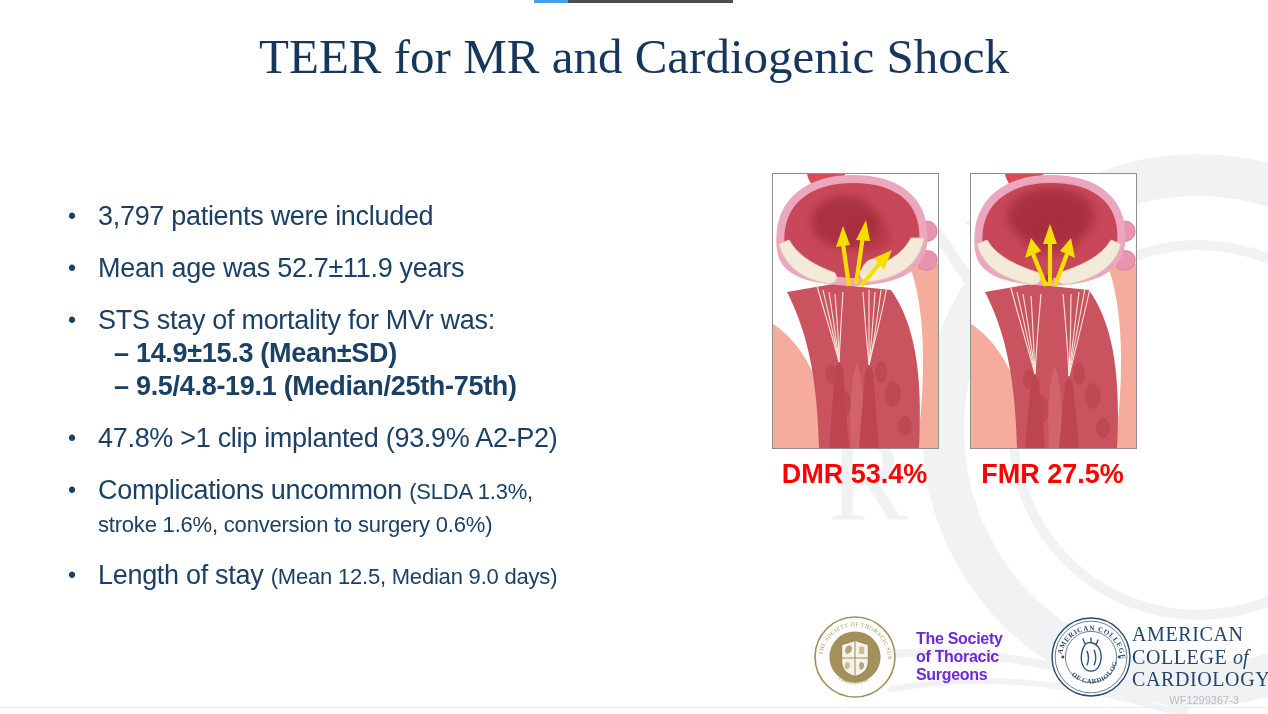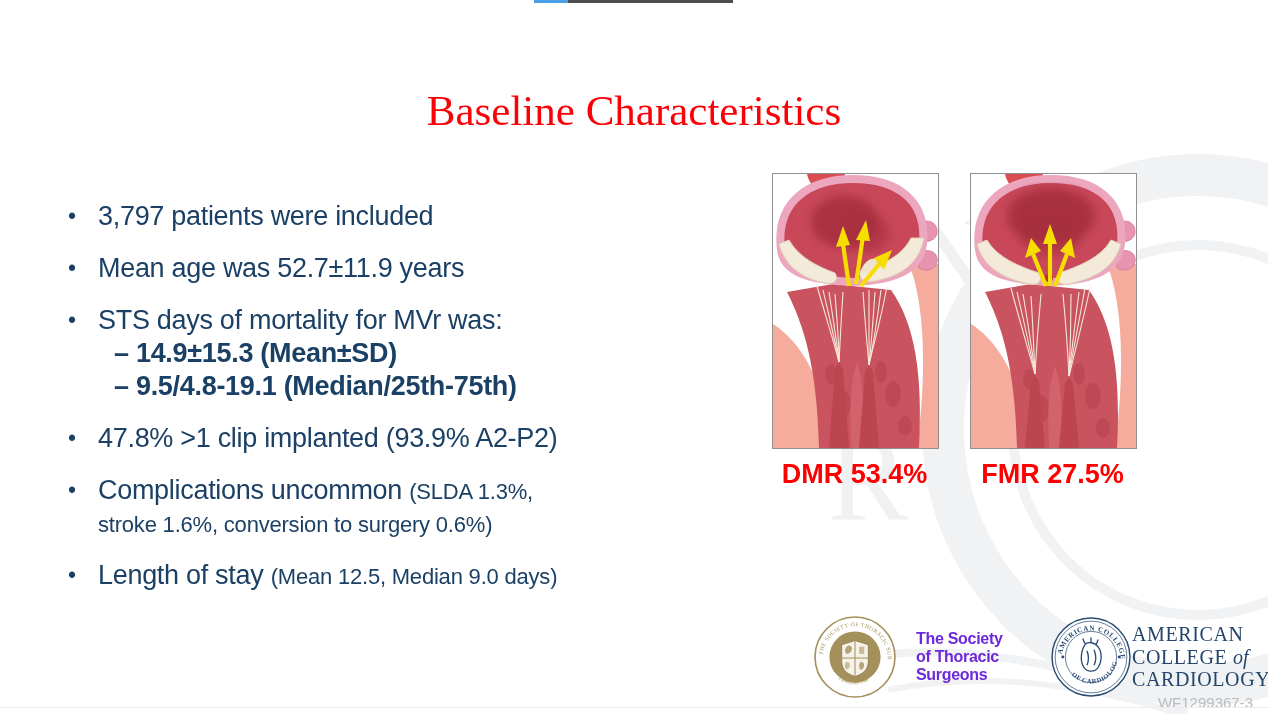--- a/index.html
+++ b/index.html
@@ -49,21 +49,21 @@
   .registry sup{font-size:11px;vertical-align:top;position:relative;top:2px;}
 
   .logos{position:absolute;left:814px;top:616px;display:flex;align-items:center;}
   .seal{width:82px;height:82px;flex:0 0 82px;}
   .sts-name{margin-left:20px;width:112px;color:#6d28d9;font-weight:bold;
     font-size:16px;line-height:1.13;letter-spacing:-0.3px;}
   .acc-seal{margin-left:22px;}
   .acc-name{font-family:"Liberation Serif",serif;color:#24456B;
     font-size:20px;line-height:1.14;letter-spacing:0.6px;}
   .acc-name .of{font-style:italic;text-transform:none;letter-spacing:0;}
-  .slide-code{position:absolute;right:15px;top:694px;color:#B9BBBD;font-size:15px;}
+  .slide-code{position:absolute;right:29px;top:694px;color:#B9BBBD;font-size:11px;}
   .bottom-rule{position:absolute;left:0;top:707px;width:1268px;height:1px;background:#ECEDEF;}
 </style>
 </head>
 <body>
 
 <div class="slide">
 
   <svg class="watermark" viewBox="0 0 500 614" aria-hidden="true">
     <g fill="none" stroke="#F1F2F4">
       <circle cx="430" cy="330" r="255" stroke-width="42"></circle>
@@ -76,36 +76,36 @@
       <text x="290" y="160">C</text>
       <text x="60" y="420">R</text>
     </g>
   </svg>
 
   <div class="progress">
     <div class="p-done"></div>
     <div class="p-rest"></div>
   </div>
 
-  <div class="subtitle">Baseline Characteristics</div>
+  <div class="title">TEER for MR and Cardiogenic Shock</div>
 
   <div class="bullets">
     <ul>
       <li>
         <span class="marker">•</span>
         <div class="btext">3,797 patients were included</div>
       </li>
       <li>
         <span class="marker">•</span>
         <div class="btext">Mean age was 52.7±11.9 years</div>
       </li>
       <li>
         <span class="marker">•</span>
         <div class="btext">
-          <div>STS days of mortality for MVr was:</div>
+          <div>STS stay of mortality for MVr was:</div>
           <div class="subline">– 14.9±15.3 (Mean±SD)</div>
           <div class="subline">– 9.5/4.8-19.1 (Median/25th-75th)</div>
         </div>
       </li>
       <li>
         <span class="marker">•</span>
         <div class="btext">47.8% &gt;1 clip implanted (93.9% A2-P2)</div>
       </li>
       <li>
         <span class="marker">•</span>

